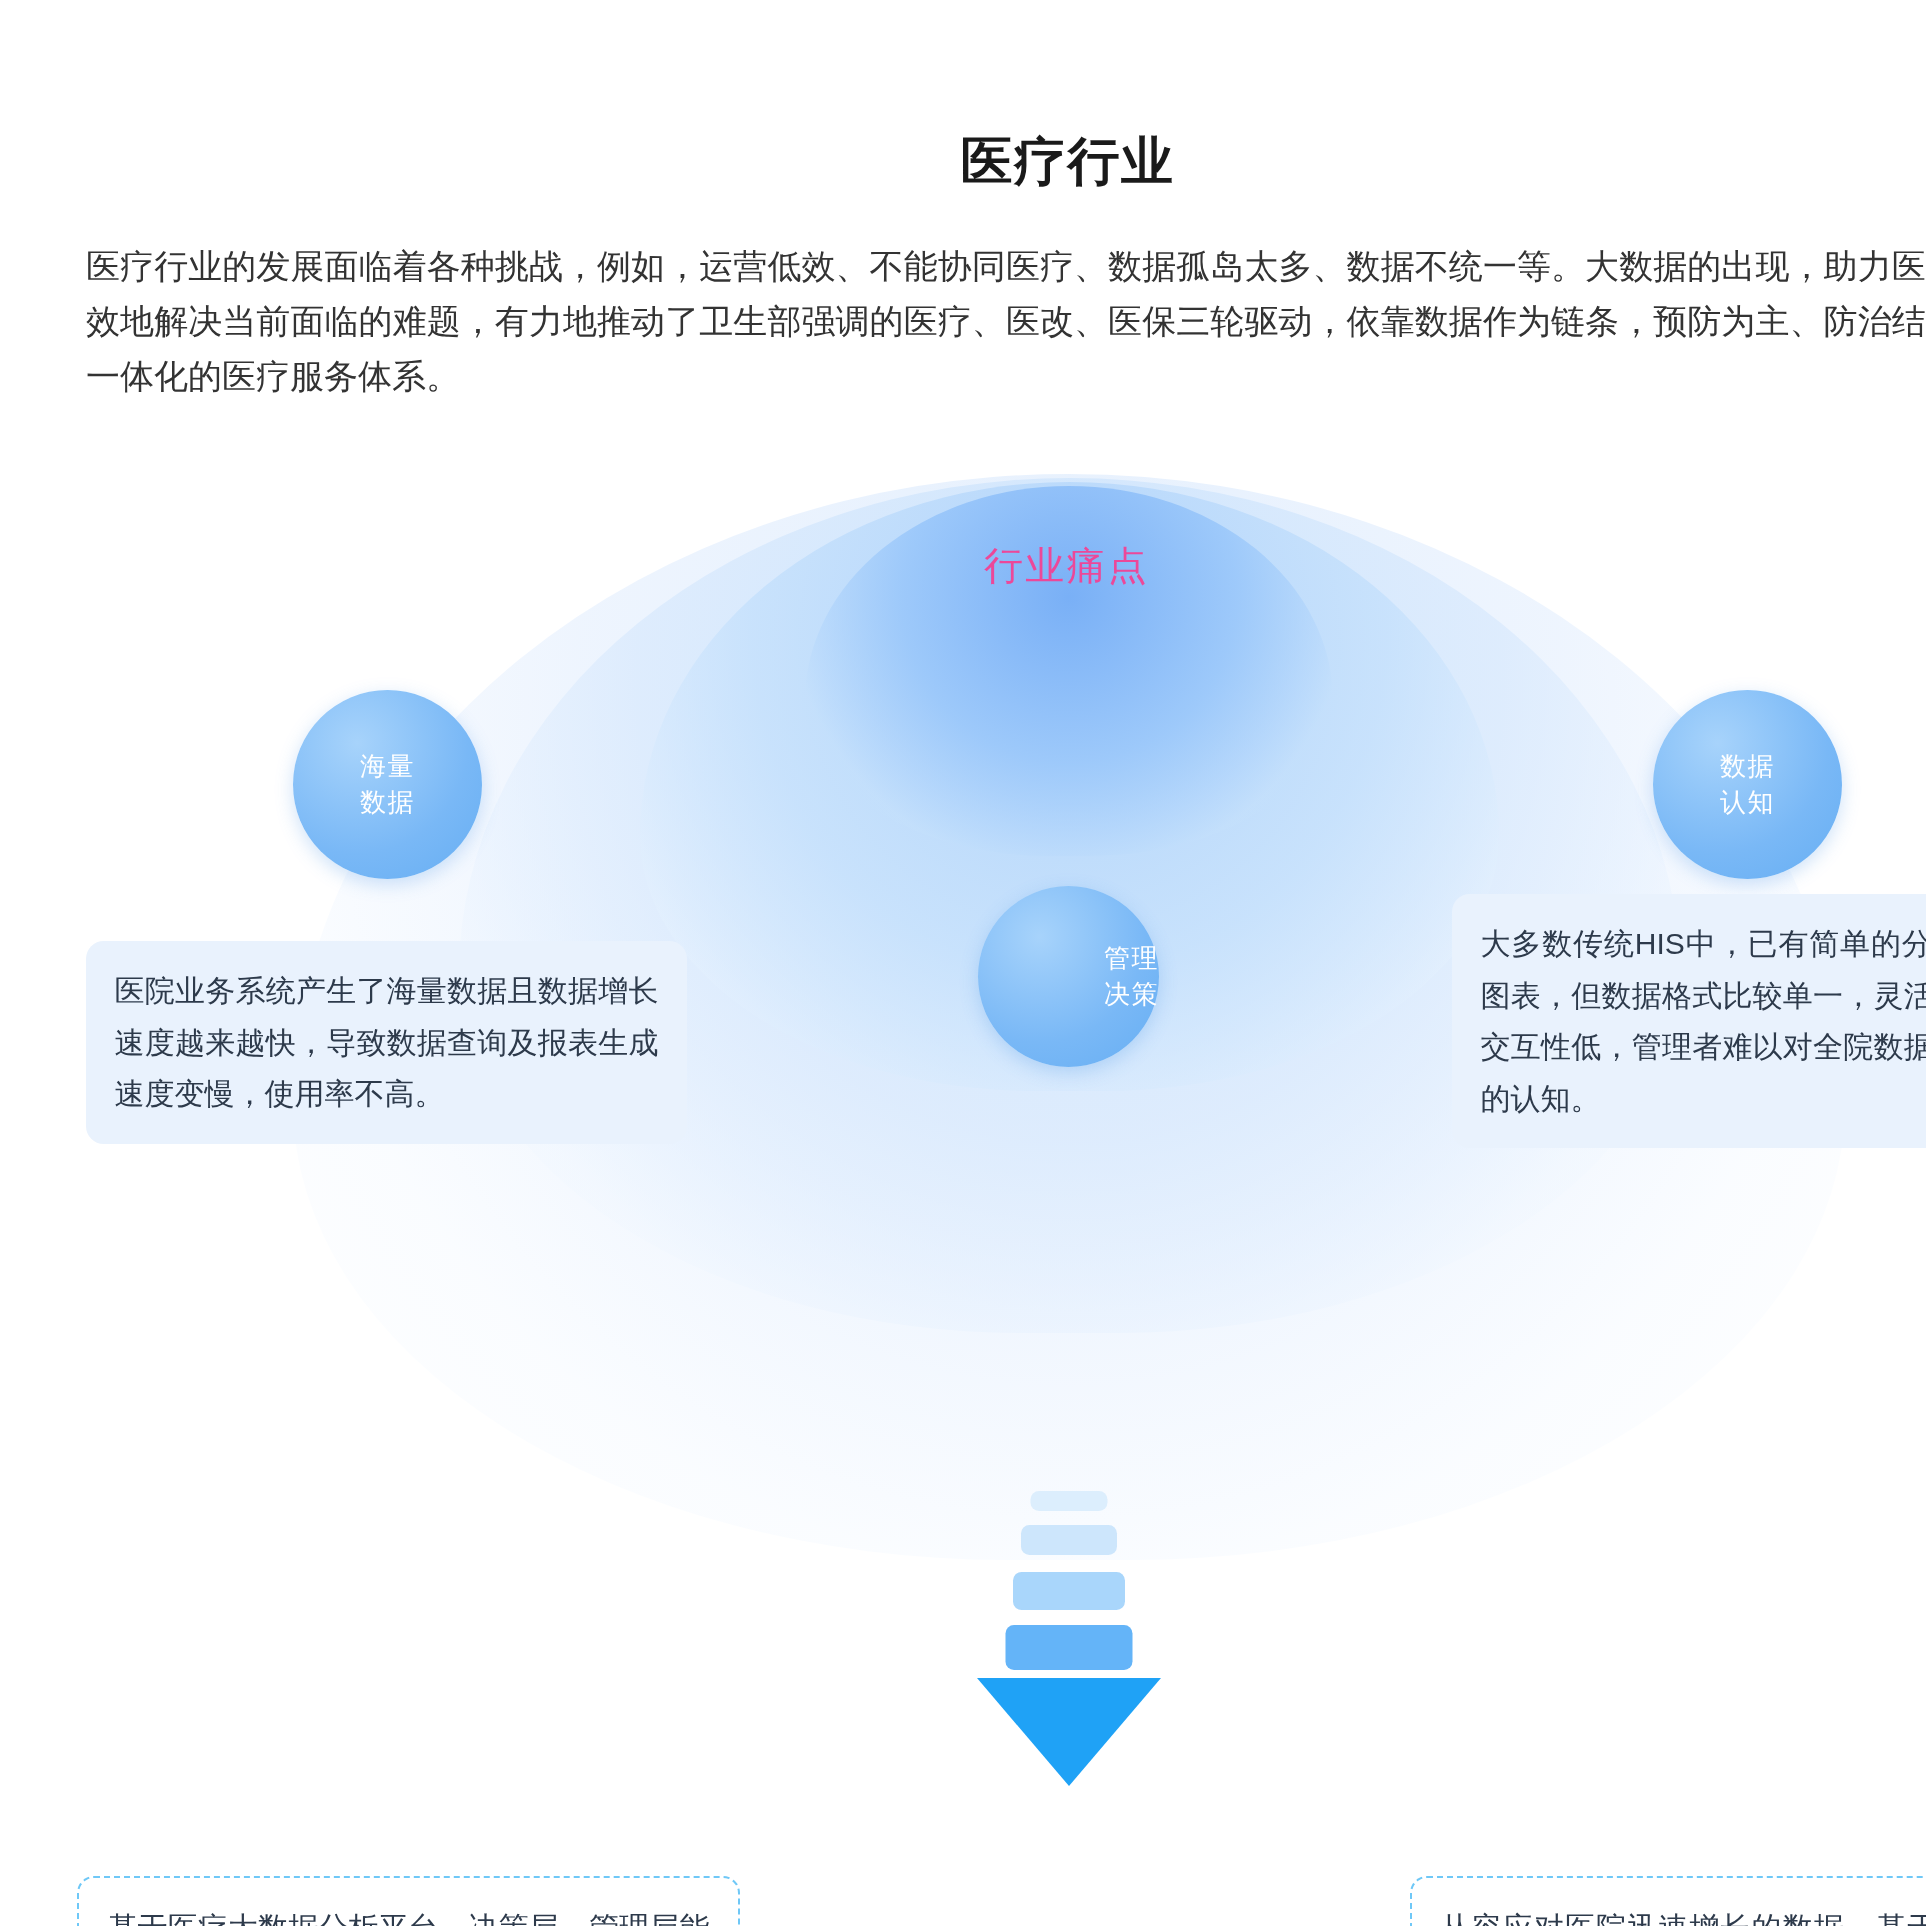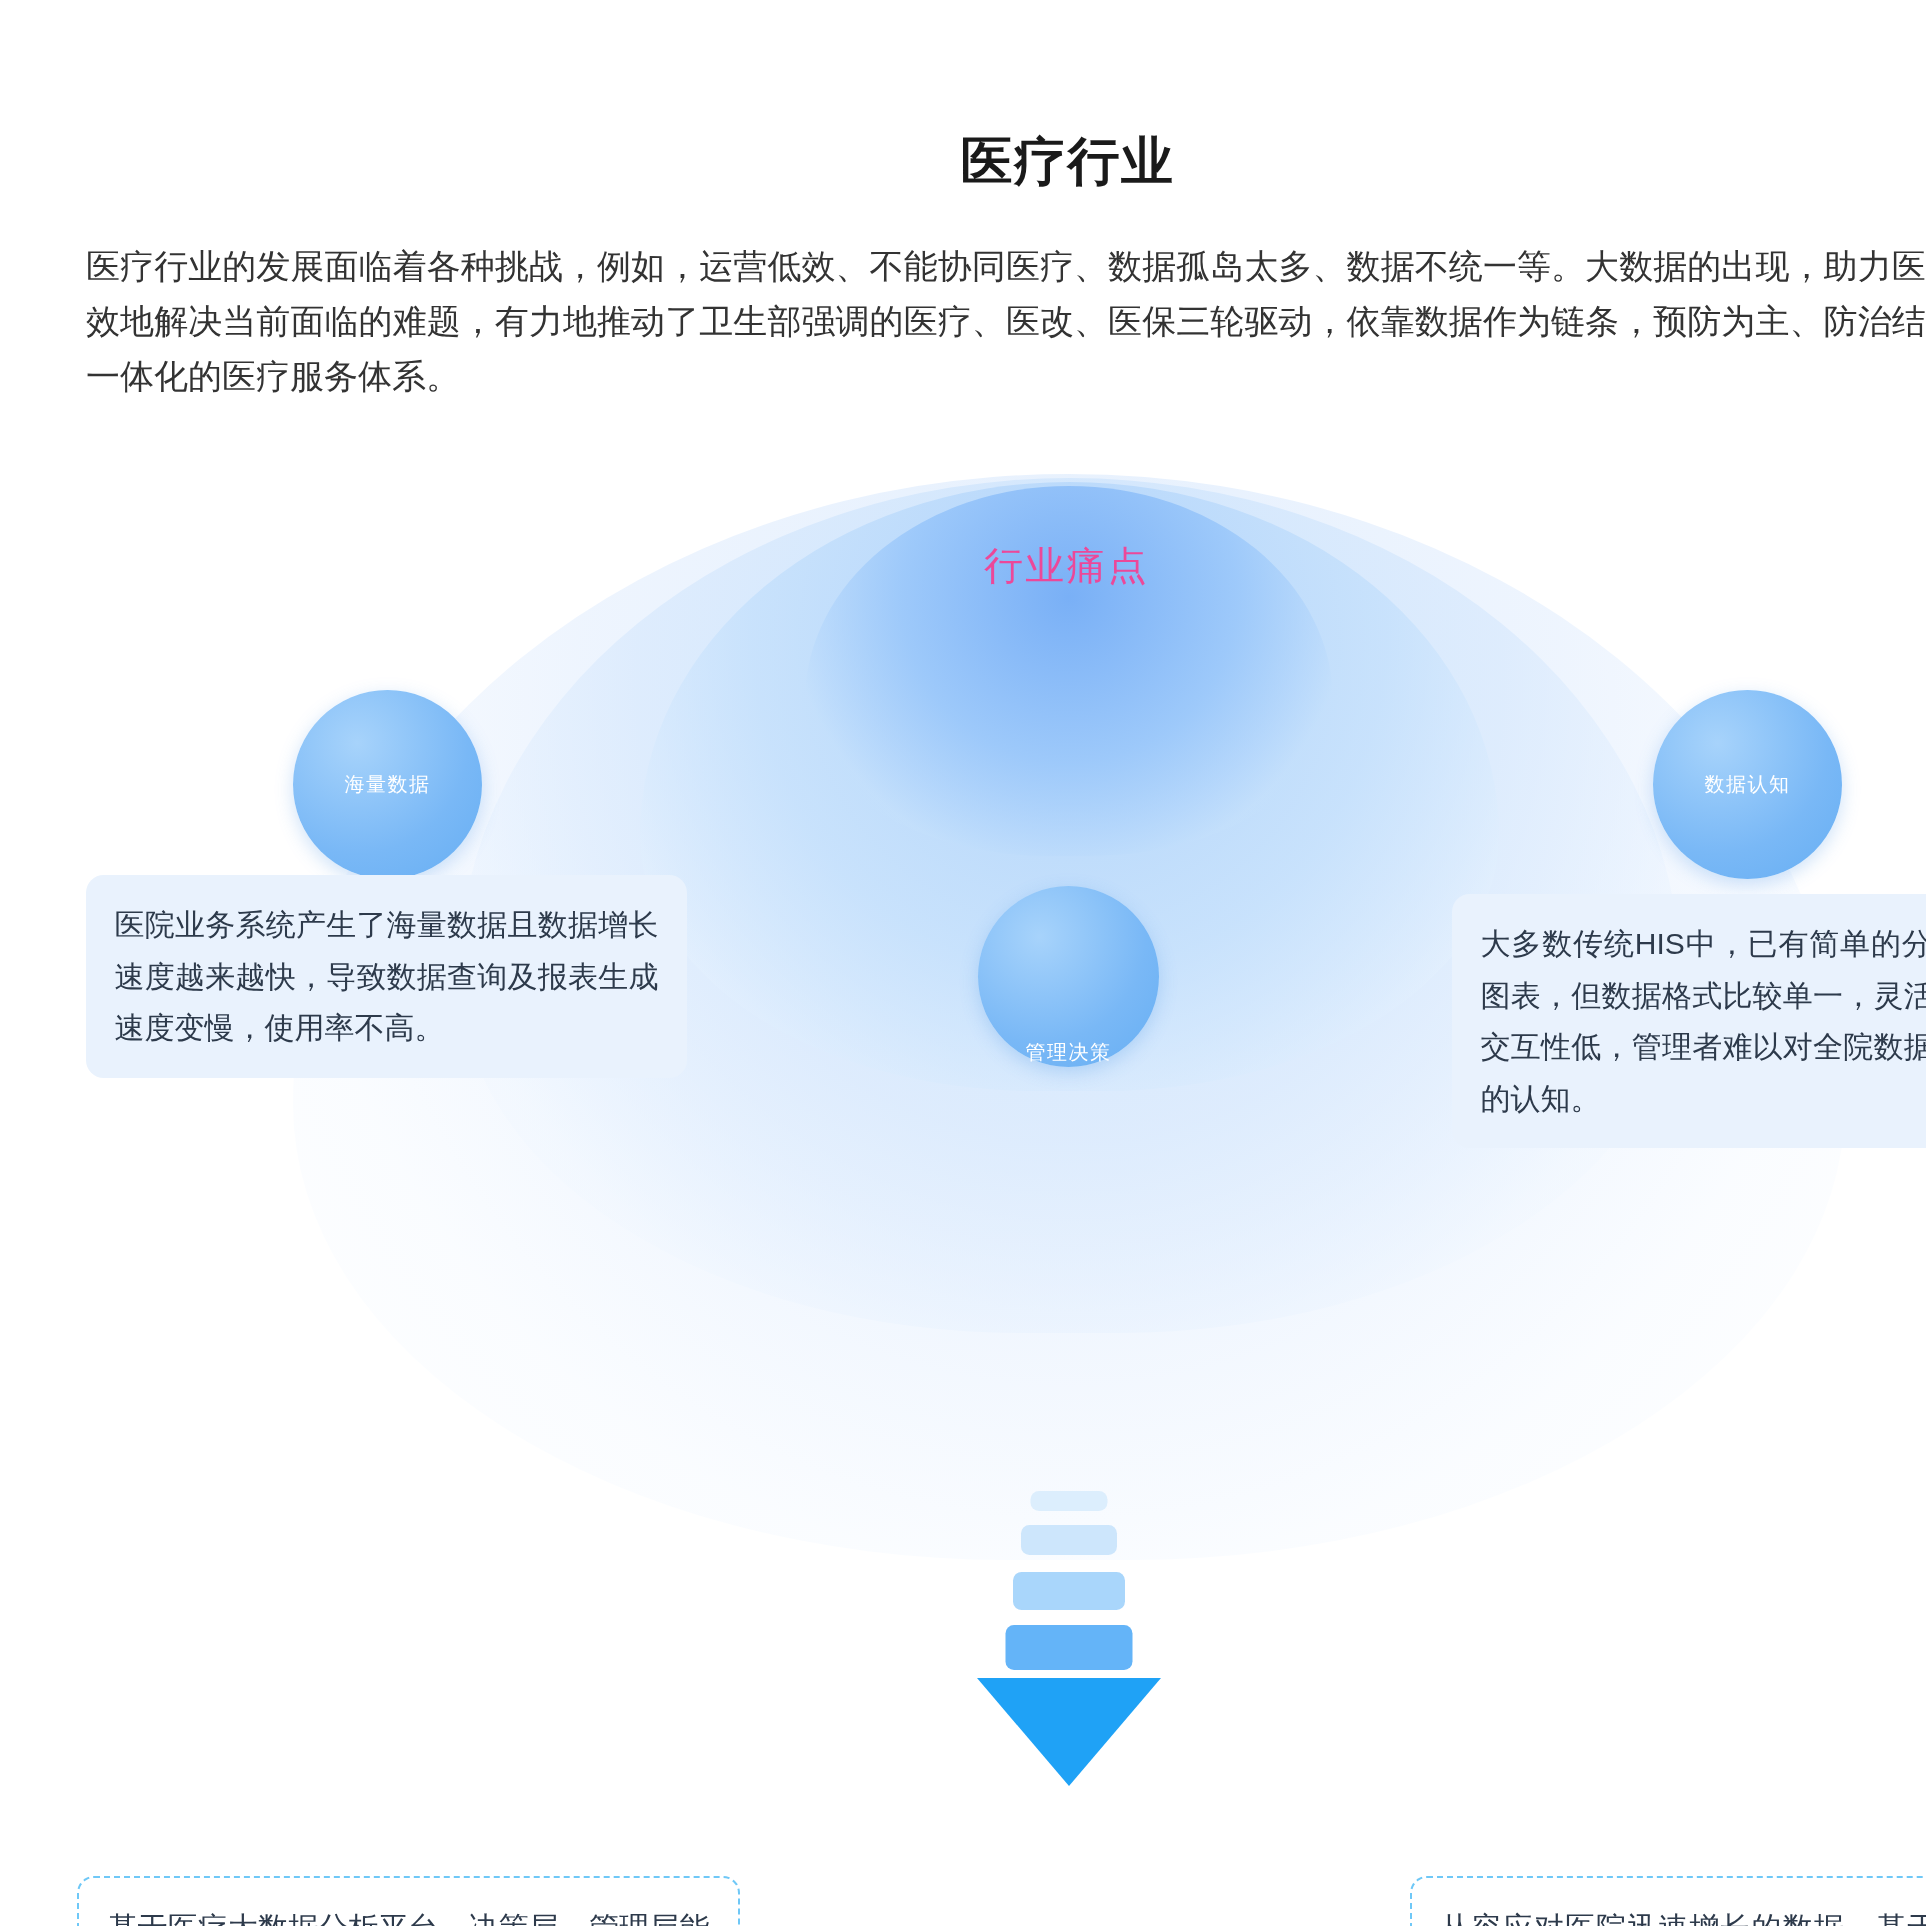--- a/index.html
+++ b/index.html
@@ -79,24 +79,25 @@
     color: #ec4899;
     font-weight: 500;
     letter-spacing: 2.3px;
   }
 
   
   .bubble {
     position: absolute;
     border-radius: 50%;
     display: flex;
+    flex-direction: column;
     align-items: center;
     justify-content: center;
     color: #ffffff;
-    font-size: 20px;
+    font-size: 26px;
     line-height: 1.38;
     letter-spacing: 1.5px;
     text-align: center;
     box-shadow: 0 5.4px 18.5px rgba(80,150,230,0.28);
   }
   .bubble.b1 {
     left: 293px; top: 690px; width: 189px; height: 189px;
     background: radial-gradient(circle at 34% 28%, #a7d3fb 0%, #79b8f6 60%, #66aef3 100%);
   }
   .bubble.b2 {
@@ -113,21 +114,21 @@
   .pain-card {
     position: absolute;
     background: #e9f2fd;
     border-radius: 17.7px;
     padding: 24px 28.5px;
     font-size: 30px;
     line-height: 1.72;
     color: #2d3a4b;
     text-align: justify;
   }
-  .pc-left  { left: 86px;  top: 875px; width: 601px; }
+  .pc-left  { left: 86px;  top: 941px; width: 601px; }
   .pc-right { left: 1452px; top: 894px; width: 601px; }
   .pc-mid   { left: 763px; top: 1079px; width: 609px; }
 
   
   .arrow-wrap {
     position: absolute;
     left: 1005px;
     top: 1491px;
     width: 127px;
     height: 397px;

